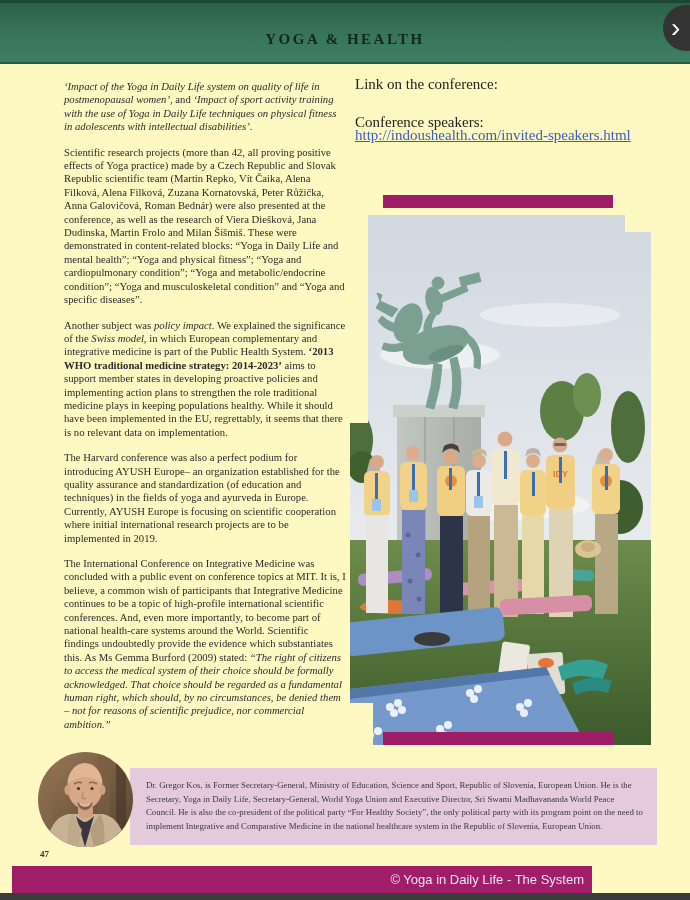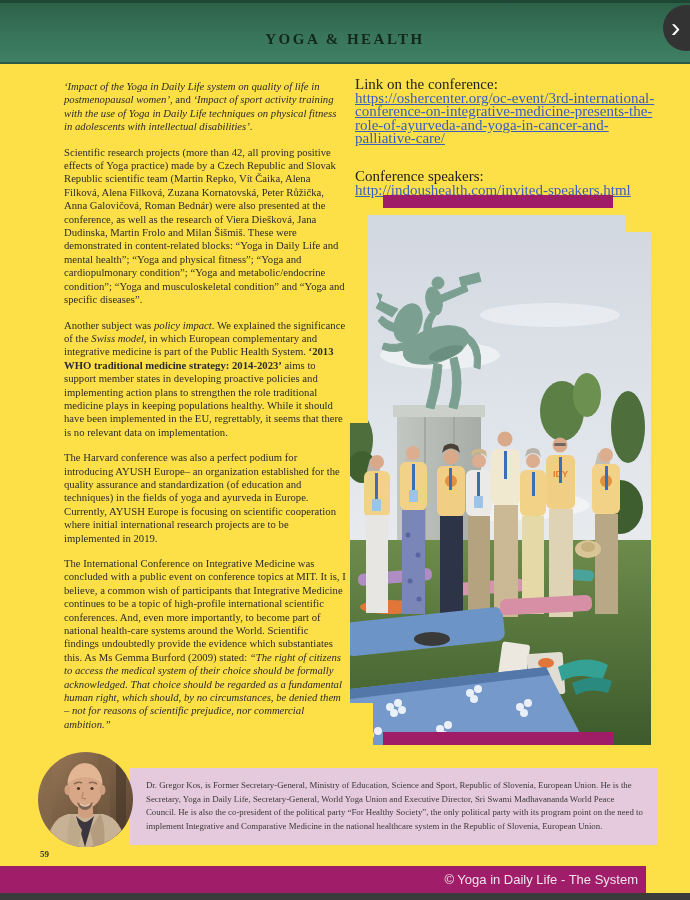--- a/index.html
+++ b/index.html
@@ -1,18 +1,18 @@
 <!DOCTYPE html>
 <html><head>
 <meta charset="utf-8">
 <style>
   * { margin:0; padding:0; box-sizing:border-box; }
   html,body { background:#e9e9e9; }
   .page {
-    position:relative; width:690px; height:900px; background:#fde047;
+    position:relative; width:690px; height:900px; background:#fef9c3;
     overflow:hidden; font-family:"Liberation Serif","DejaVu Serif",serif;
   }
   
   .header {
     position:absolute; left:0; top:0; width:690px; height:64px;
     background:linear-gradient(180deg,#2c6148 0%,#38755a 55%,#3f7f63 100%);
     border-top:3px solid #1d4634; border-bottom:2px solid #2a5a44;
   }
   .header-title {
     text-align:center; padding-top:28px; font-size:15px; font-weight:600;
@@ -63,21 +63,21 @@
   .bio-box p { font-size:8.8px; line-height:13.6px; color:#3a3a3a; }
   .headshot {
     position:absolute; left:38px; top:752px; width:95px; height:95px;
     border-radius:50%; overflow:hidden; z-index:3;
   }
   .page-num {
     position:absolute; left:40px; top:849px; font-size:9px; font-weight:bold; color:#333;
   }
   
   .footer-bar {
-    position:absolute; left:0; top:866px; width:646px; height:27px;
+    position:absolute; left:12px; top:866px; width:580px; height:27px;
     background:#a01d69; z-index:10;
     font-family:"Liberation Sans",sans-serif; font-size:13px; color:#efe3eb;
     text-align:right; line-height:27px; padding-right:8px;
   }
   .bottom-strip {
     position:absolute; left:0; top:893px; width:690px; height:7px;
     background:#3b3b3b; z-index:10;
   }
 </style>
 </head>
@@ -96,21 +96,20 @@
   <div class="col-left">
     <p><i>‘Impact of the Yoga in Daily Life system on quality of life in postmenopausal women’</i><span>, and </span><i>‘Impact of sport activity training with the use of Yoga in Daily Life techniques on physical fitness in adolescents with intellectual disabilities’</i><span>.</span></p>
     <p><span>Scientific research projects (more than 42, all proving positive effects of Yoga practice) made by a Czech Republic and Slovak Republic scientific team (Martin Repko, Vít Čaika, Alena Filková, Alena Filková, Zuzana Kornatovská, Peter Růžička, Anna Galovičová, Roman Bednár) were also presented at the conference, as well as the research of Viera Diešková, Jana Dudinska, Martin Frolo and Milan Šišmiš. These were demonstrated in content-related blocks: “Yoga in Daily Life and mental health”; “Yoga and physical fitness”; “Yoga and cardiopulmonary condition”; “Yoga and metabolic/endocrine condition”; “Yoga and musculoskeletal condition” and “Yoga and specific diseases”.</span></p>
     <p><span>Another subject was </span><i>policy impact</i><span>. We explained the significance of the </span><i>Swiss model,</i><span> in which European complementary and integrative medicine is part of the Public Health System. </span><b>‘2013 WHO traditional medicine strategy: 2014-2023’</b><span> aims to support member states in developing proactive policies and implementing action plans to strengthen the role traditional medicine plays in keeping populations healthy. While it should have been implemented in the EU, regrettably, it seems that there is no relevant data on implementation.</span></p>
     <p><span>The Harvard conference was also a perfect podium for introducing AYUSH Europe– an organization established for the quality assurance and standardization (of education and techniques) in the fields of yoga and ayurveda in Europe. Currently, AYUSH Europe is focusing on scientific cooperation where initial international research projects are to be implemented in 2019.</span></p>
     <p><span>The International Conference on Integrative Medicine was concluded with a public event on conference topics at MIT. It is, I believe, a common wish of participants that Integrative Medicine continues to be a topic of high-profile international scientific conferences. And, even more importantly, to become part of national health-care systems around the World. Scientific findings undoubtedly provide the evidence which substantiates this. As Ms Gemma Burford (2009) stated: </span><i>“The right of citizens to access the medical system of their choice should be formally acknowledged. That choice should be regarded as a fundamental human right, which should, by no circumstances, be denied them – not for reasons of scientific prejudice, nor commercial ambition.”</i></p>
   </div>
 
   <div class="col-right">
     <div class="link-label">Link on the conference:</div>
-    <a class="doc-link" href="#">https://oshercenter.org/oc-event/3rd-international-conference-on-integrative-medicine-presents-the-role-of-ayurveda-and-yoga-in-cancer-and-palliative-care/</a>
     <div class="link-label second">Conference speakers:</div>
     <a class="doc-link" href="#">http://indoushealth.com/invited-speakers.html</a>
   </div>
 
   <div class="photo-topbar"></div>
   <div class="photo-botbar"></div>
 
   <div class="photo">
     <svg width="301" height="530" viewBox="0 0 301 530" xmlns="http://www.w3.org/2000/svg">
       <defs>
@@ -296,20 +295,20 @@
       <path d="M36,32 q4,-3 8,-1" stroke="#8a6a50" stroke-width="1.6" fill="none"></path>
       <path d="M51,31 q4,-2 8,1" stroke="#8a6a50" stroke-width="1.6" fill="none"></path>
       <circle cx="40.5" cy="36.5" r="1.6" fill="#4a3527"></circle>
       <circle cx="54" cy="36.5" r="1.6" fill="#4a3527"></circle>
       <path d="M45,40 l-1,6 l4,1" stroke="#b98868" stroke-width="1.3" fill="none"></path>
       <path d="M39,50 q8,7 16,0 q-2,8 -8,8 q-6,0 -8,-8 Z" fill="#7b6352"></path>
       <path d="M42,52 q5,4 10,0" stroke="#e8c7ae" stroke-width="1.4" fill="none"></path>
     </svg>
   </div>
 
-  <div class="page-num">59</div>
+  <div class="page-num">47</div>
 
   <div class="footer-bar">
     <span>© Yoga in Daily Life - The System</span>
   </div>
   <div class="bottom-strip"></div>
 
 </div>
 
 </body></html>

